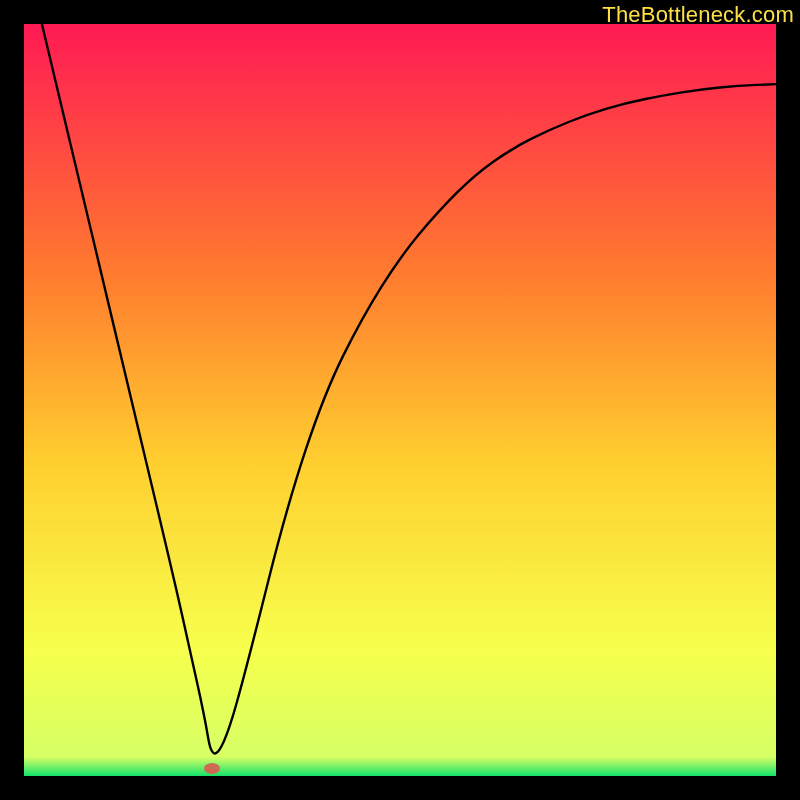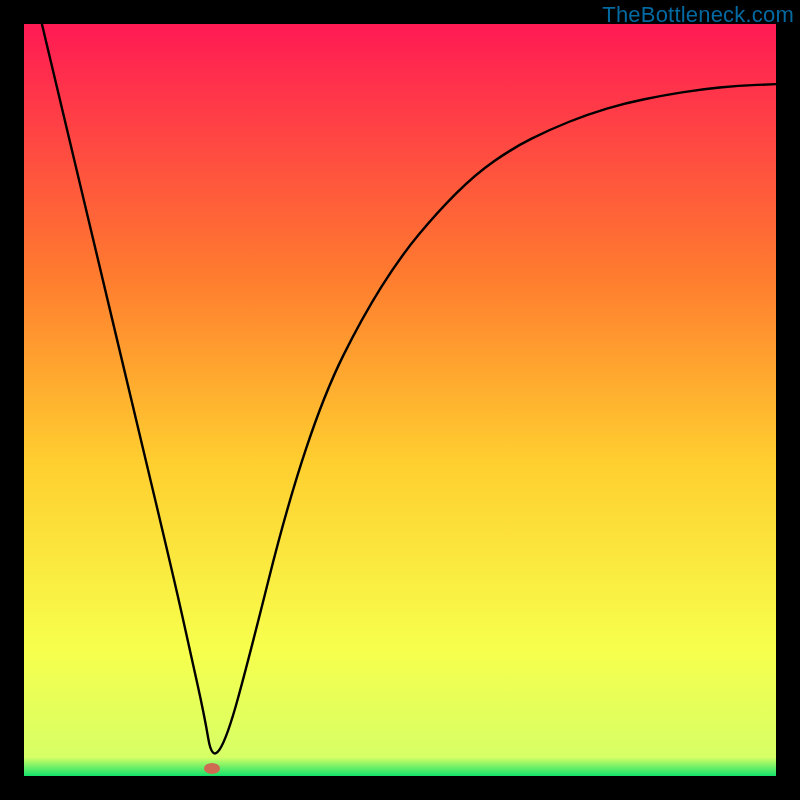--- a/index.html
+++ b/index.html
@@ -20,21 +20,21 @@
     position: absolute;
     left: 24px;
     top: 24px;
     width: 752px;
     height: 752px;
   }
   .watermark {
     position: absolute;
     top: 2px;
     right: 6px;
-    color: #0369a1;
+    color: #fde047;
     font-size: 22px;
     font-weight: 500;
     letter-spacing: 0.2px;
     user-select: none;
   }
   svg {
     display: block;
   }
 </style>
 </head>

